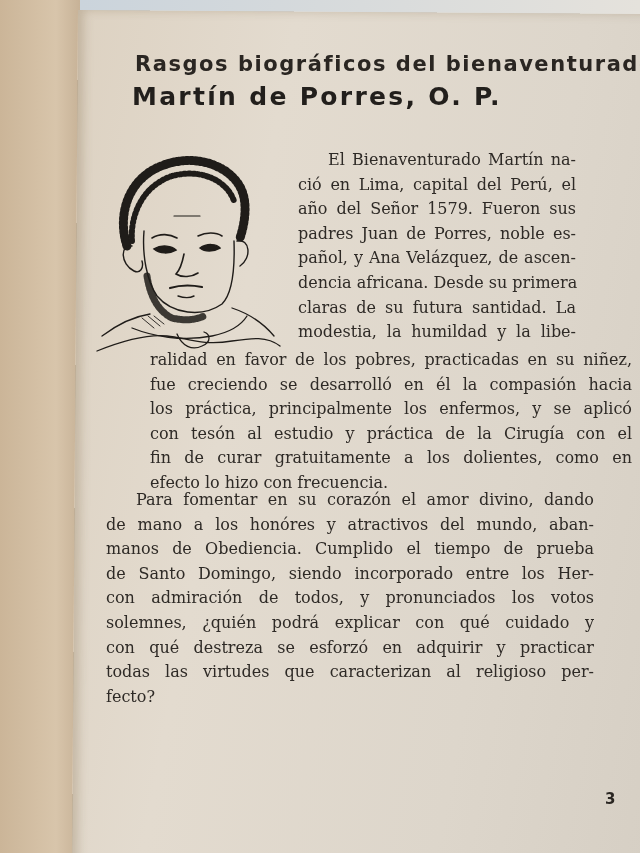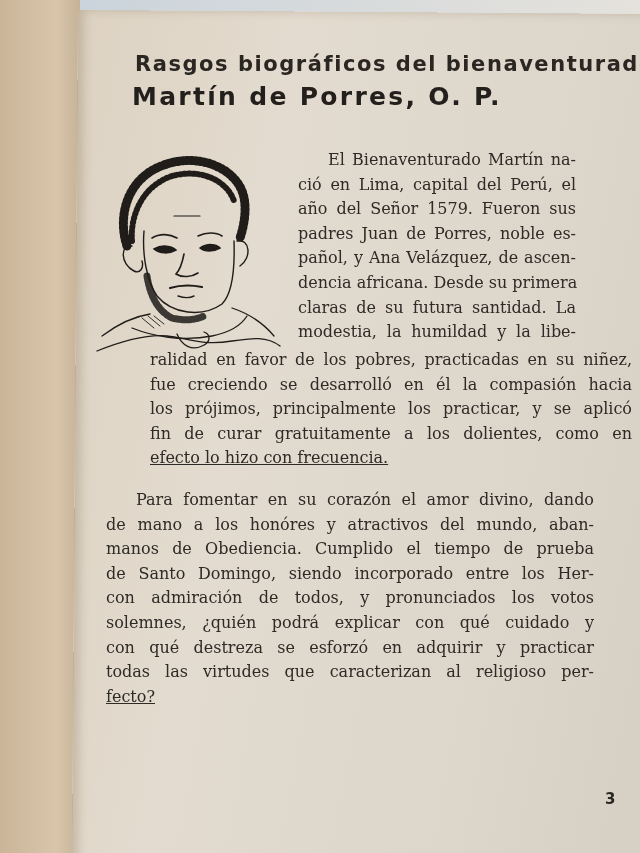--- a/index.html
+++ b/index.html
@@ -37,21 +37,21 @@
   }
   .portrait {
     position: absolute; left: 92px; top: 146px; width: 190px; height: 210px;
   }
   .text {
     position: absolute; color: #2e2a26;
     font-family: "DejaVu Serif", serif; font-size: 16px;
     line-height: 24.6px; text-align: justify;
   }
   .line { display: block; text-align: justify; text-align-last: justify; white-space: nowrap; }
-  .line.last { text-align-last: left; text-decoration: underline; }
+  .line.last { text-align-last: left; }
   .col-right { left: 298px; top: 148px; width: 278px; }
   .col-full { left: 106px; top: 348px; width: 482px; margin-left: 44px; }
   .col-full2 { left: 106px; top: 488px; width: 488px; }
   .indent { padding-left: 30px; }
   .page-number {
     position: absolute; left: 605px; top: 790px;
     font-family: "DejaVu Sans", sans-serif; font-weight: bold;
     font-size: 15px; color: #2a2622;
   }
 </style>
@@ -108,21 +108,22 @@
   <span class="line">padres Juan de Porres, noble es-</span>
   <span class="line">pañol, y Ana Velázquez, de ascen-</span>
   <span class="line">dencia africana. Desde su primera</span>
   <span class="line">claras de su futura santidad. La</span>
   <span class="line">modestia, la humildad y la libe-</span>
 </div>
 
 <div class="text col-full">
   <span class="line">ralidad en favor de los pobres, practicadas en su niñez,</span>
   <span class="line">fue creciendo se desarrolló en él la compasión hacia</span>
-  <span class="line">los prójimos, principalmente los practicar, y se aplicó</span>
+  <span class="line">los práctica, principalmente los enfermos, y se aplicó</span>
+  <span class="line">con tesón al estudio y práctica de la Cirugía con el</span>
   <span class="line">fin de curar gratuitamente a los dolientes, como en</span>
   <span class="line last">efecto lo hizo con frecuencia.</span>
 </div>
 
 <div class="text col-full2">
   <span class="line indent">Para fomentar en su corazón el amor divino, dando</span>
   <span class="line">de mano a los honóres y atractivos del mundo, aban-</span>
   <span class="line">manos de Obediencia. Cumplido el tiempo de prueba</span>
   <span class="line">de Santo Domingo, siendo incorporado entre los Her-</span>
   <span class="line">con admiración de todos, y pronunciados los votos</span>

